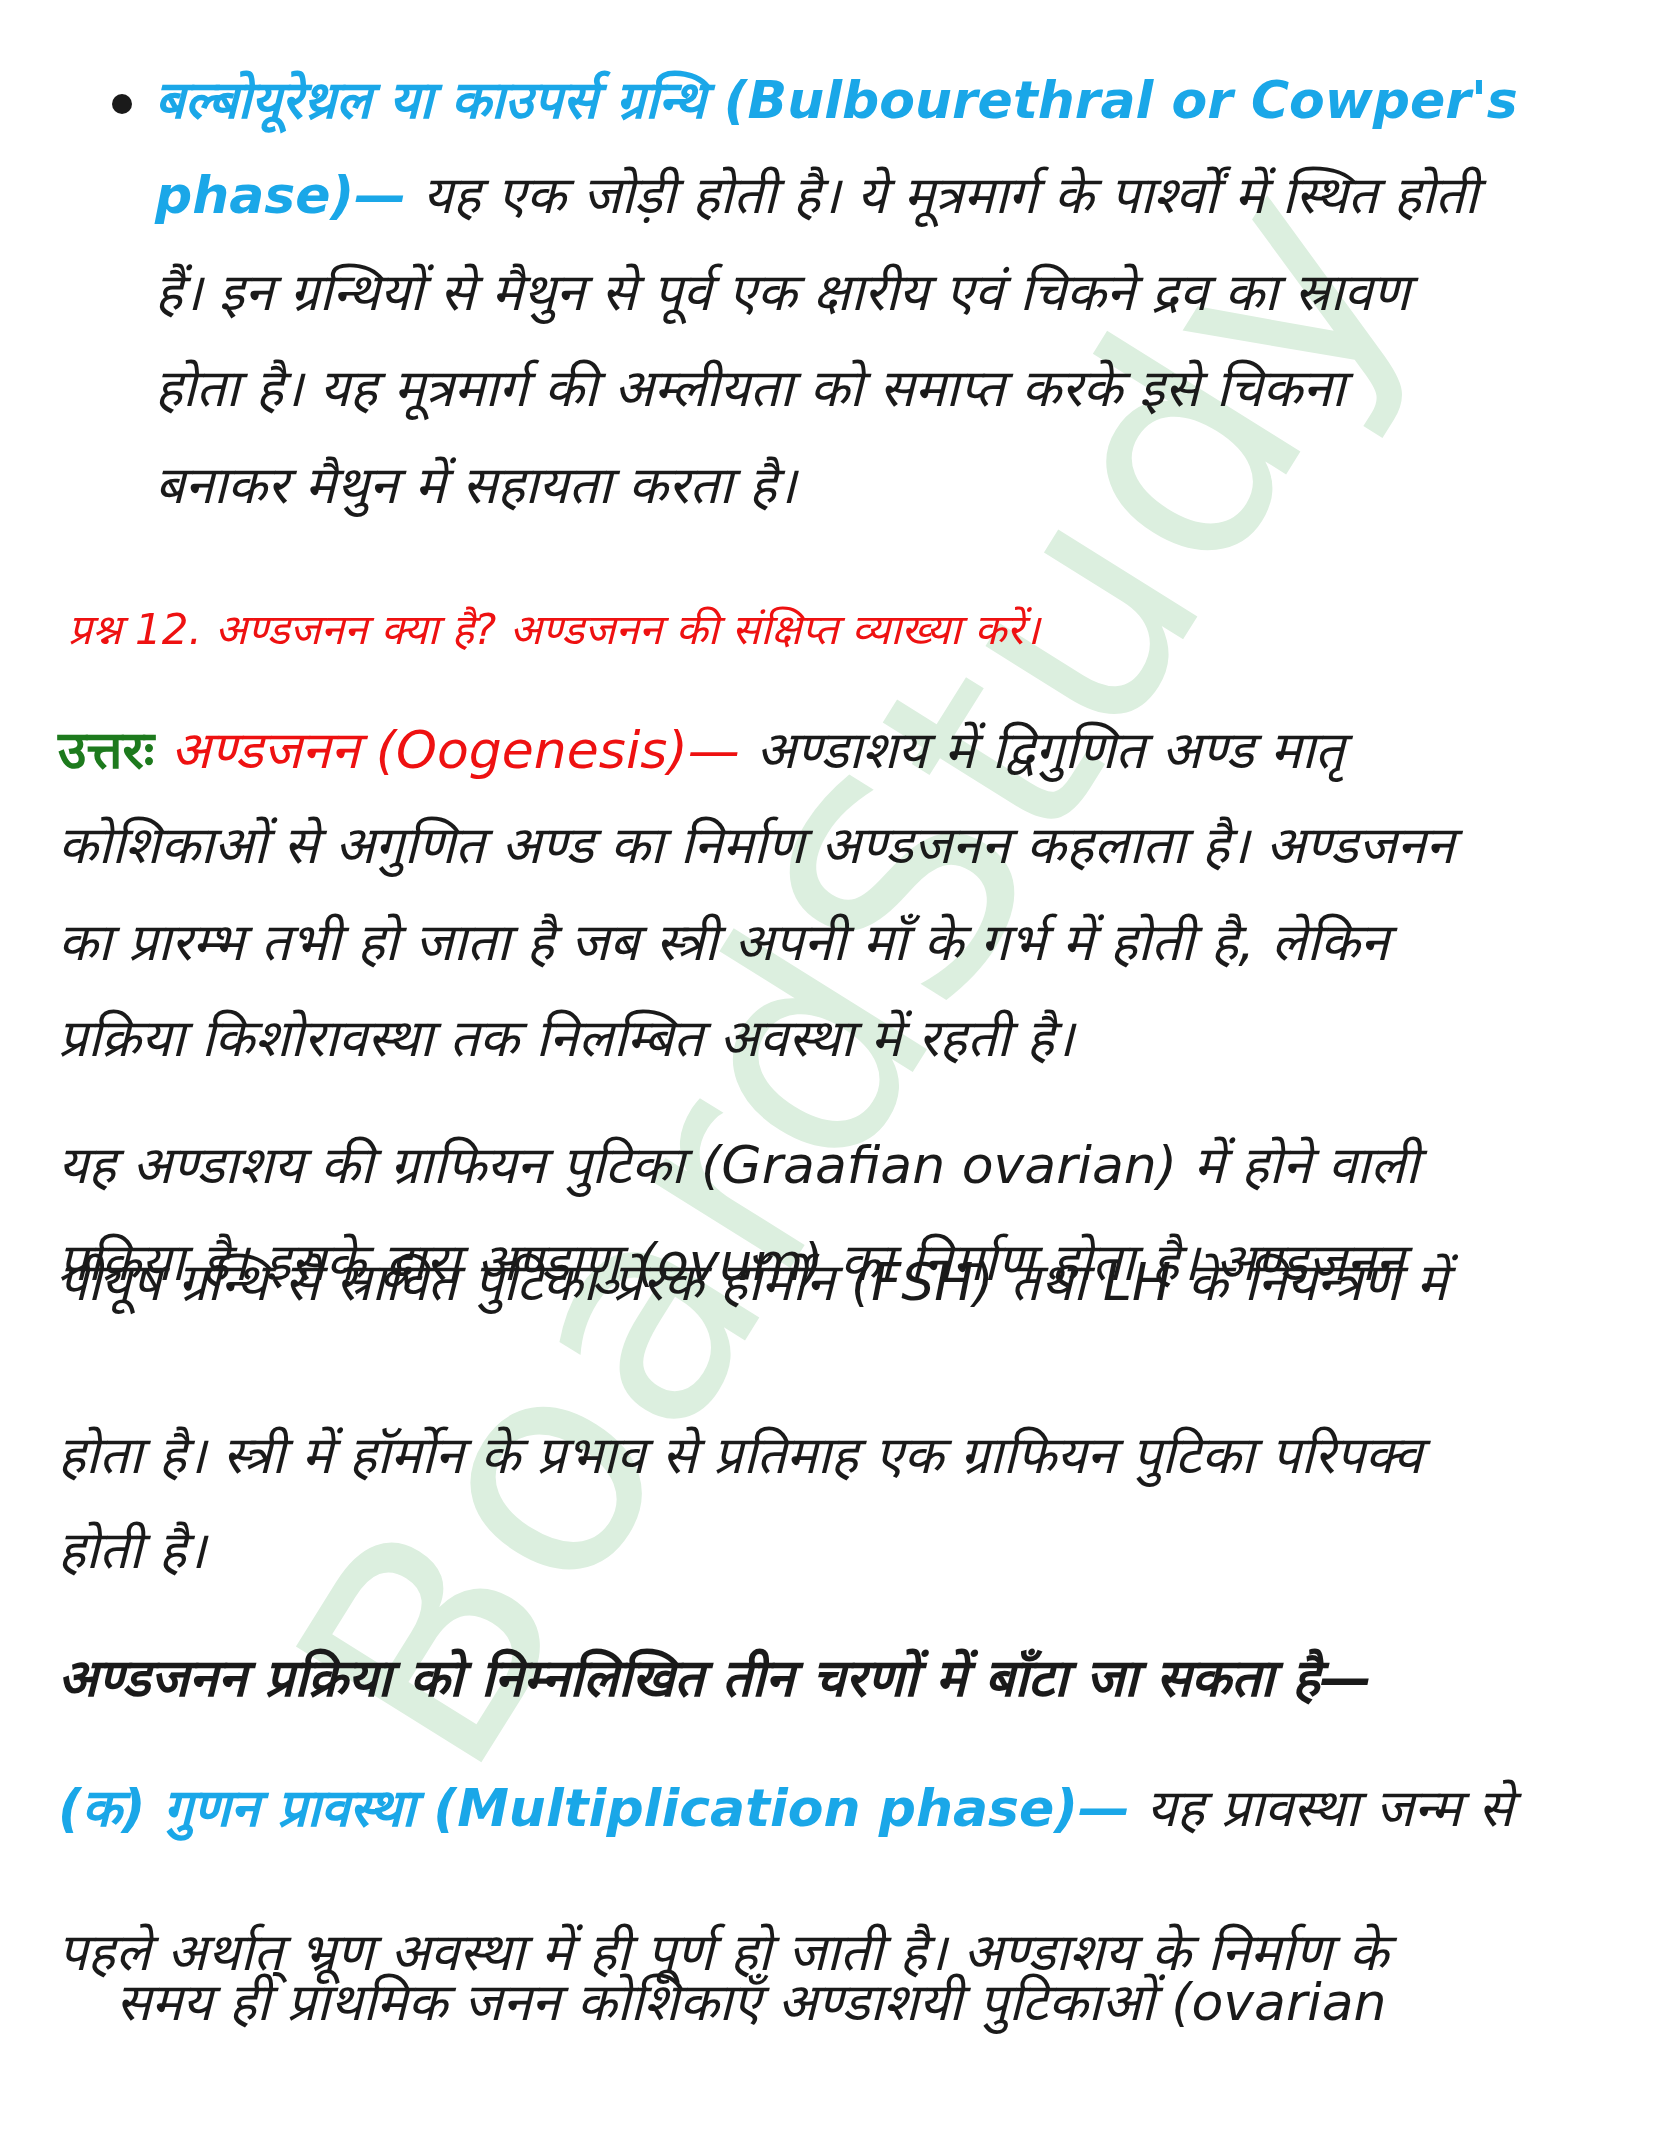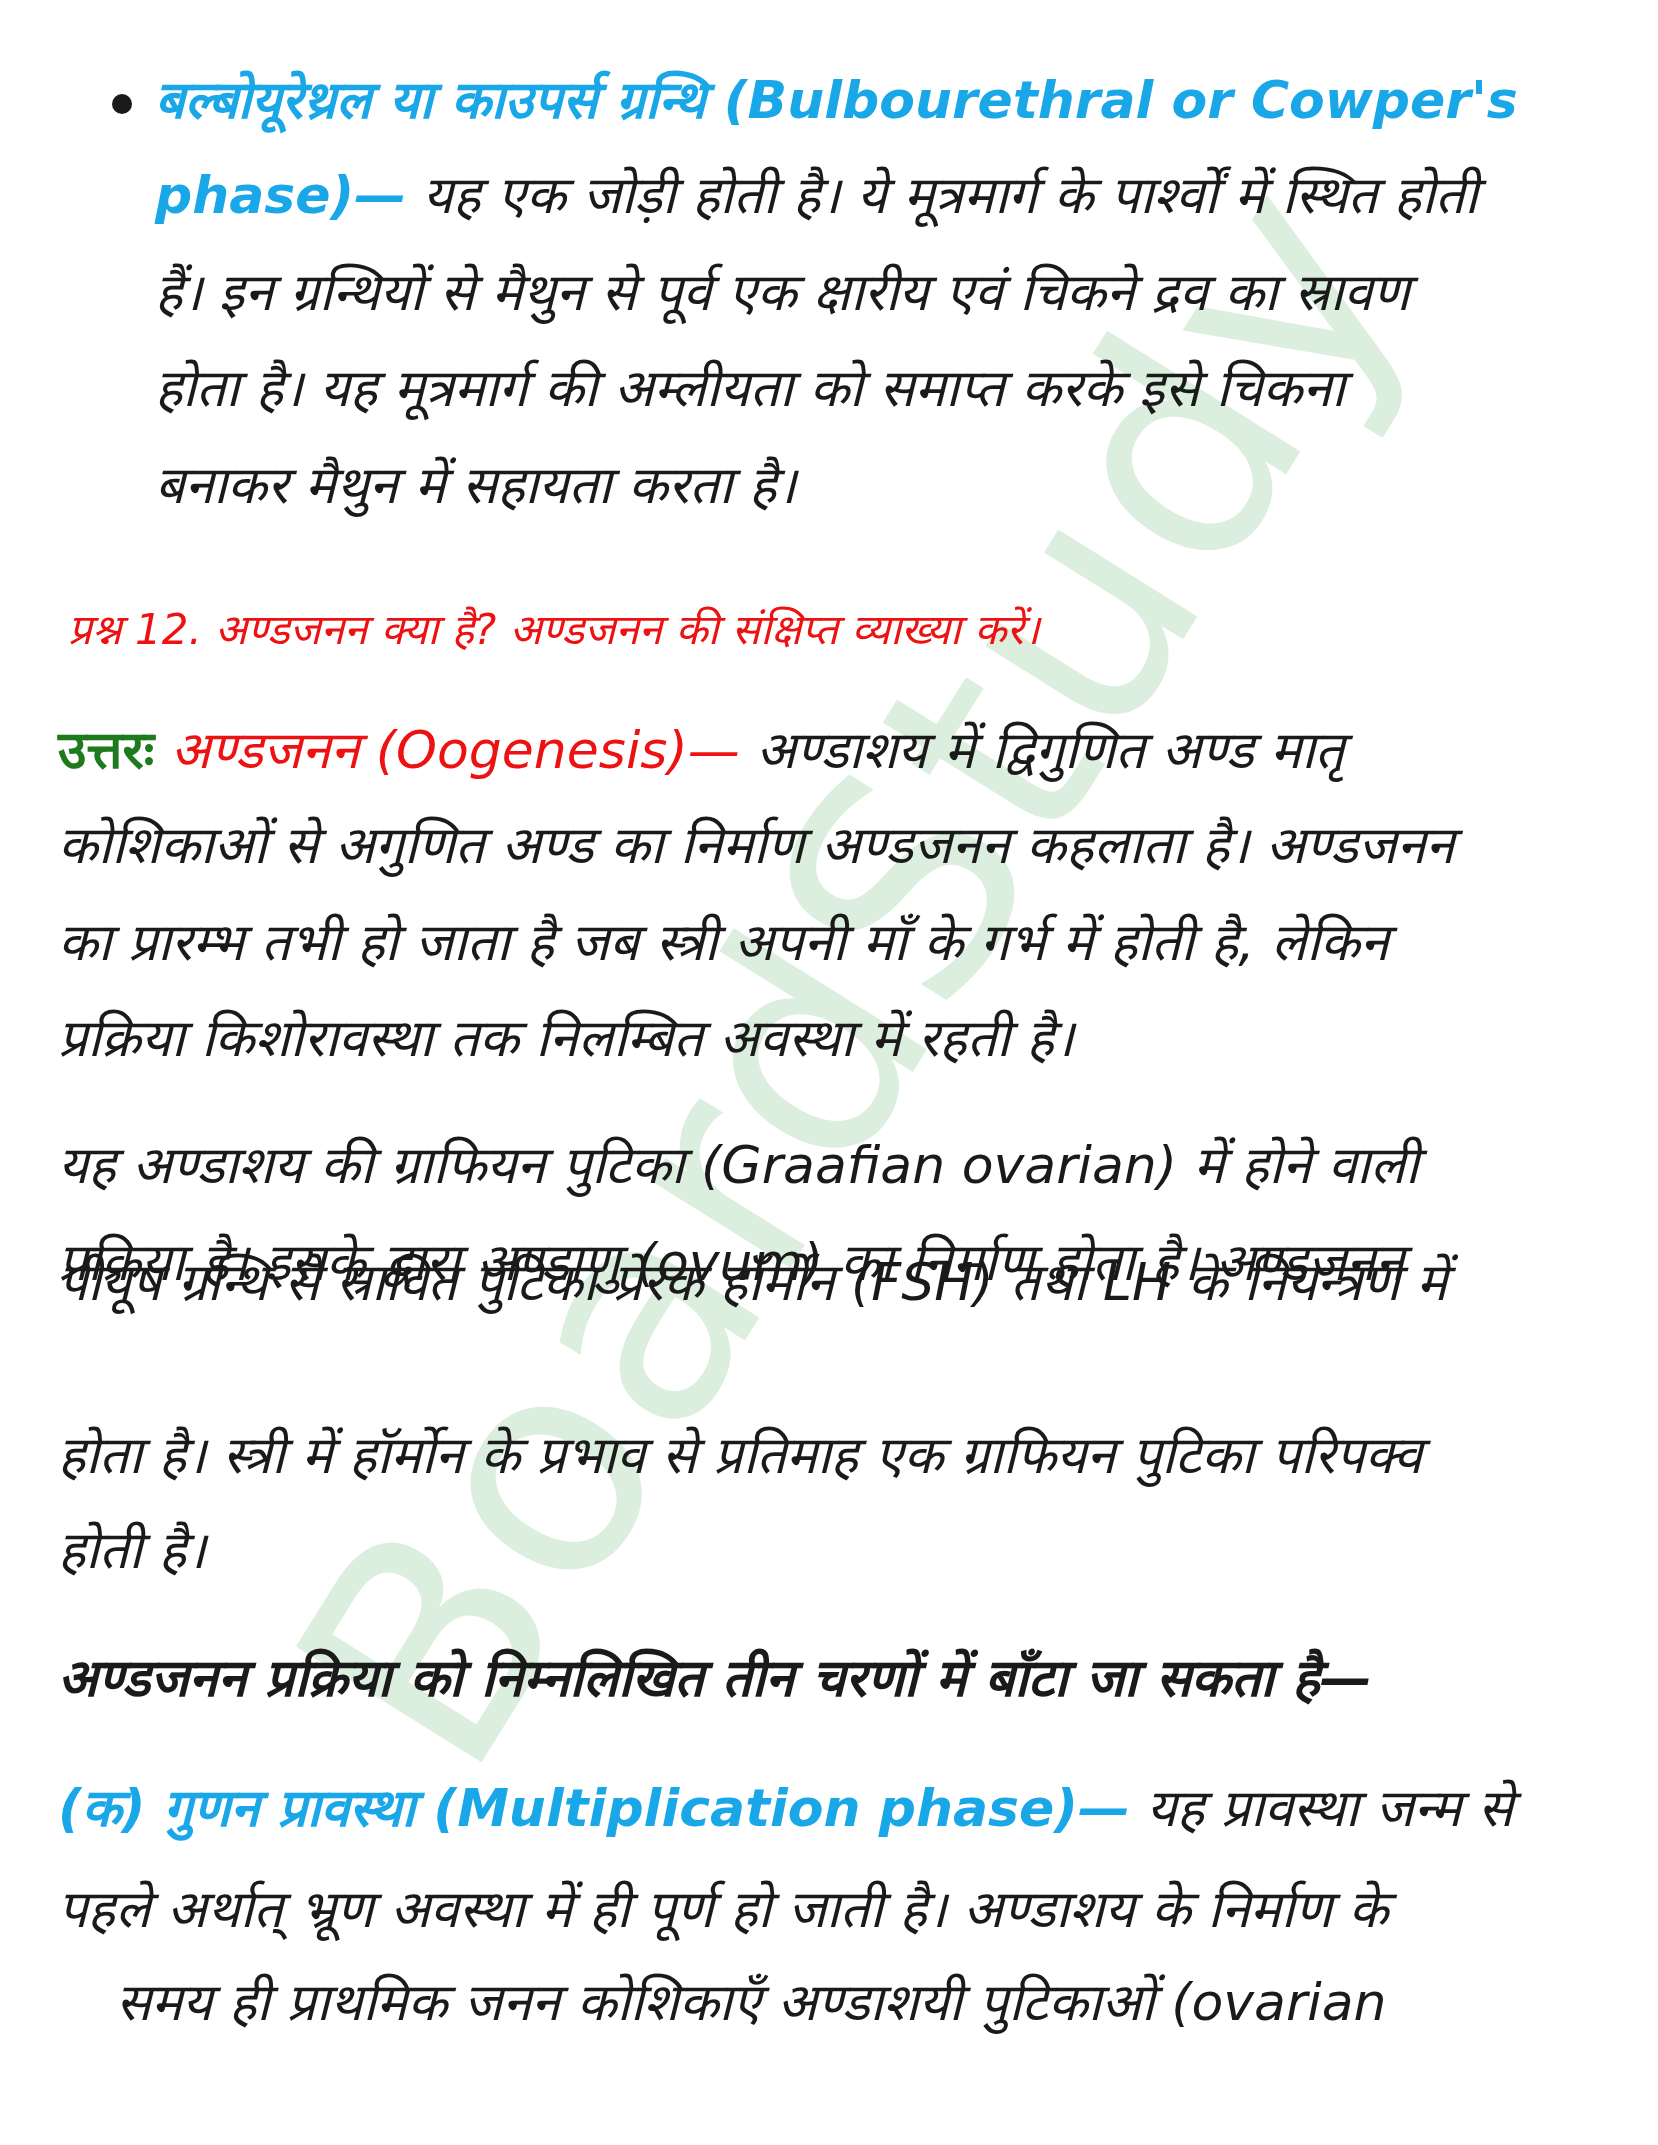--- a/index.html
+++ b/index.html
@@ -93,17 +93,17 @@
     <div class="line" style="left:58px; top:1425px;">होता है। स्त्री में हॉर्मोन के प्रभाव से प्रतिमाह एक ग्राफियन पुटिका परिपक्व</div>
     <div class="line" style="left:58px; top:1520px;">होती है।</div>
   </div>
 
   <div class="line bold" style="left:58px; top:1648px;">अण्डजनन प्रक्रिया को निम्नलिखित तीन चरणों में बाँटा जा सकता है—</div>
 
   <div>
     <div class="line" style="left:58px; top:1778px;">
       <span class="blue">(क) गुणन प्रावस्था (Multiplication phase)—</span><span> यह प्रावस्था जन्म से</span>
     </div>
-    <div class="line" style="left:58px; top:1879px;">पहले अर्थात् भ्रूण अवस्था में ही पूर्ण हो जाती है। अण्डाशय के निर्माण के</div>
+    <div class="line" style="left:58px; top:1922px;">पहले अर्थात् भ्रूण अवस्था में ही पूर्ण हो जाती है। अण्डाशय के निर्माण के</div>
     <div class="line" style="left:72px; top:1972px;margin-left:44px;">समय ही प्राथमिक जनन कोशिकाएँ अण्डाशयी पुटिकाओं (ovarian</div>
   </div>
 
 </div>
 
 </body></html>

